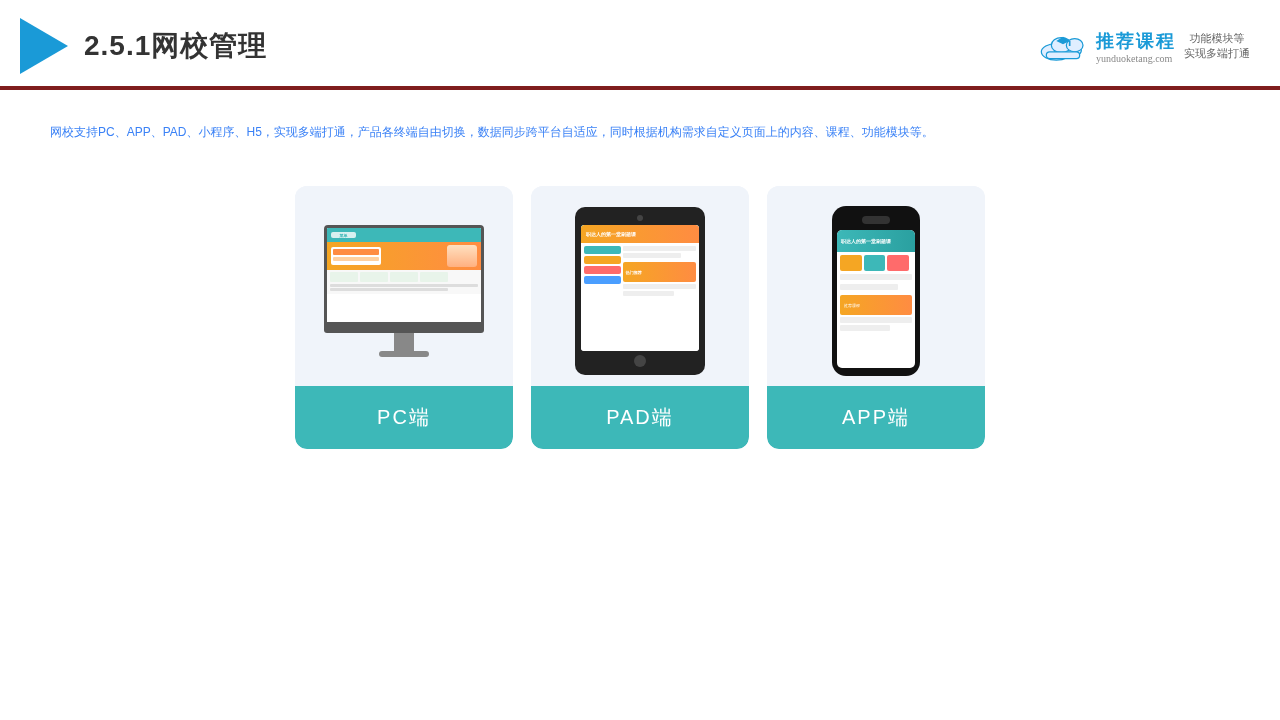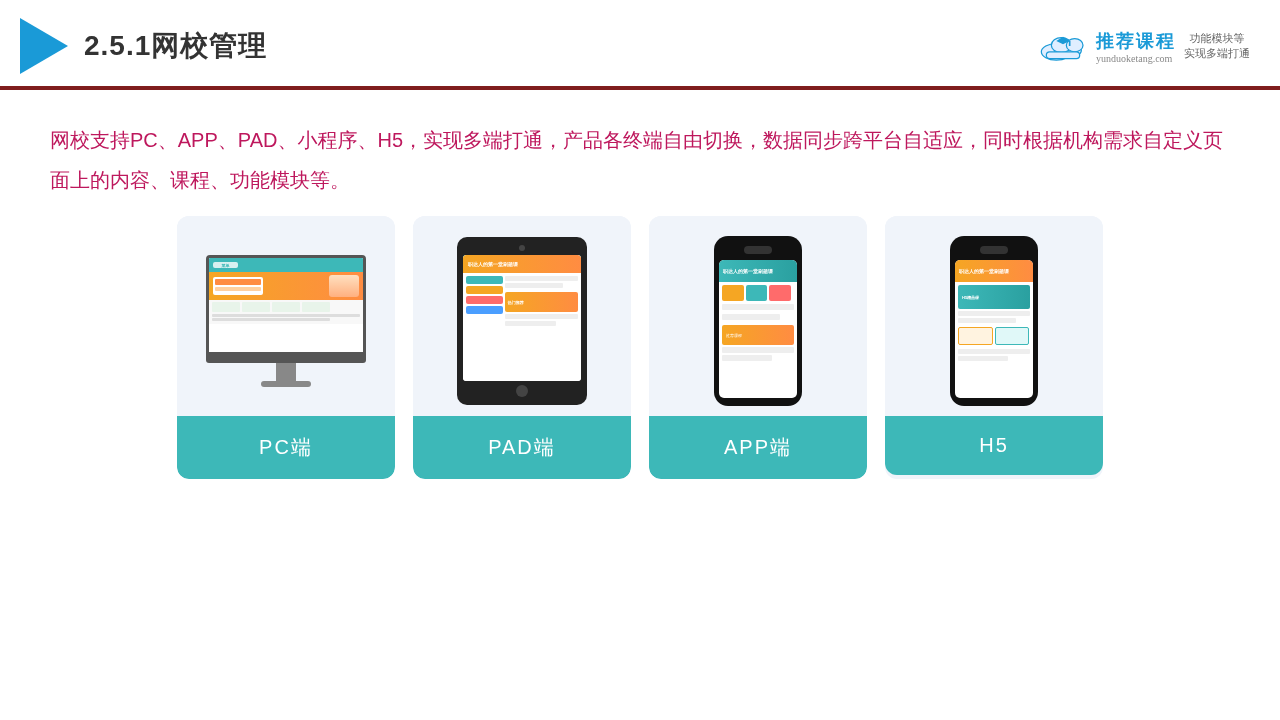--- a/index.html
+++ b/index.html
@@ -68,24 +68,24 @@
       font-size: 10px;
       color: #888;
       font-family: Liberation Serif, serif;
     }
 
     
     .main-content {
       padding: 30px 50px 20px 50px;
     }
     .description {
-      font-size: 20px;
-      color: #be185d;
+      font-size: 12px;
+      color: #3b82f6;
       line-height: 2.0;
-      margin-bottom: 16px;
+      margin-bottom: 42px;
     }
 
     
     .cards-container {
       display: flex;
       gap: 18px;
       justify-content: center;
     }
 
     .card {
@@ -330,41 +330,15 @@
               <div style="width:100%;height:6px;background:#eee;border-radius:1px;"></div>
               <div style="width:100%;height:6px;background:#eee;border-radius:1px;width:70%;"></div>
             </div>
           </div>
         </div>
       </div>
       <div class="card-label">APP端</div>
     </div>
 
 
-    <div class="card">
-      <div class="card-image-area">
-        <div class="phone-device" style="height:170px;width:88px;">
-          <div style="width:28px;height:8px;background:#333;border-radius:4px;margin-bottom:2px;"></div>
-          <div style="flex:1;width:100%;background:#fff;border-radius:5px;overflow:hidden;">
-            <div style="height:22px;background:linear-gradient(90deg,#f5a623,#ff8c42);display:flex;align-items:center;padding:0 4px;">
-              <div style="font-size:5px;color:white;font-weight:bold;">职达人的第一堂刷题课</div>
-            </div>
-            <div style="padding:3px;display:flex;flex-direction:column;gap:2px;">
-              <div style="height:24px;background:linear-gradient(90deg,#3db8b8,#2aa0a0);border-radius:2px;display:flex;align-items:center;padding:0 4px;">
-                <div style="font-size:4px;color:white;font-weight:bold;">H5精品课</div>
-              </div>
-              <div style="height:5px;background:#eee;border-radius:1px;"></div>
-              <div style="height:5px;background:#eee;border-radius:1px;width:80%;"></div>
-              <div style="display:flex;gap:2px;margin-top:2px;">
-                <div style="width:48%;height:18px;background:#fff3e0;border-radius:2px;border:1px solid #f5a623;"></div>
-                <div style="width:48%;height:18px;background:#e0f8f8;border-radius:2px;border:1px solid #3db8b8;"></div>
-              </div>
-              <div style="height:5px;background:#eee;border-radius:1px;margin-top:2px;"></div>
-              <div style="height:5px;background:#eee;border-radius:1px;width:70%;"></div>
-            </div>
-          </div>
-        </div>
-      </div>
-      <div class="card-label">H5</div>
-    </div>
 
   </div>
 </div>
 
 </body></html>

